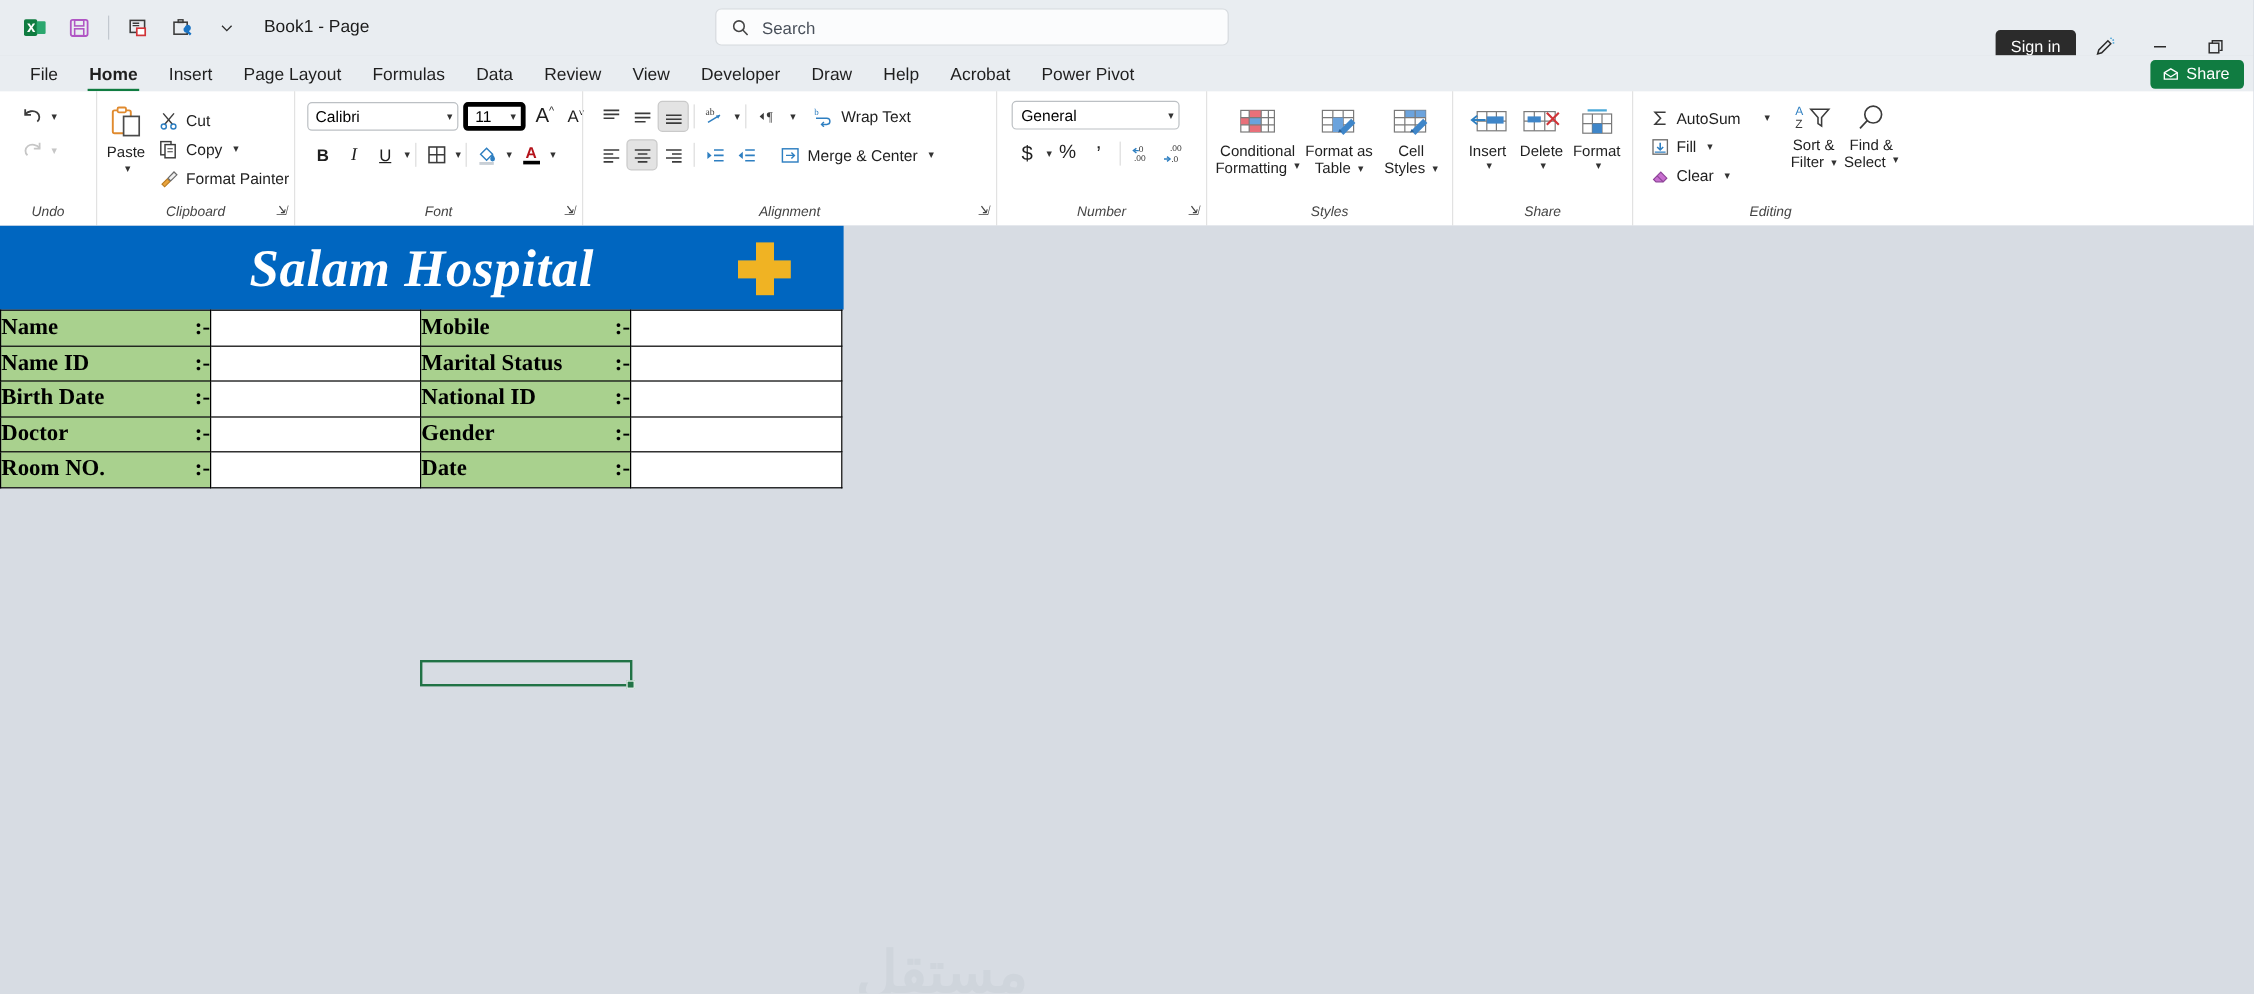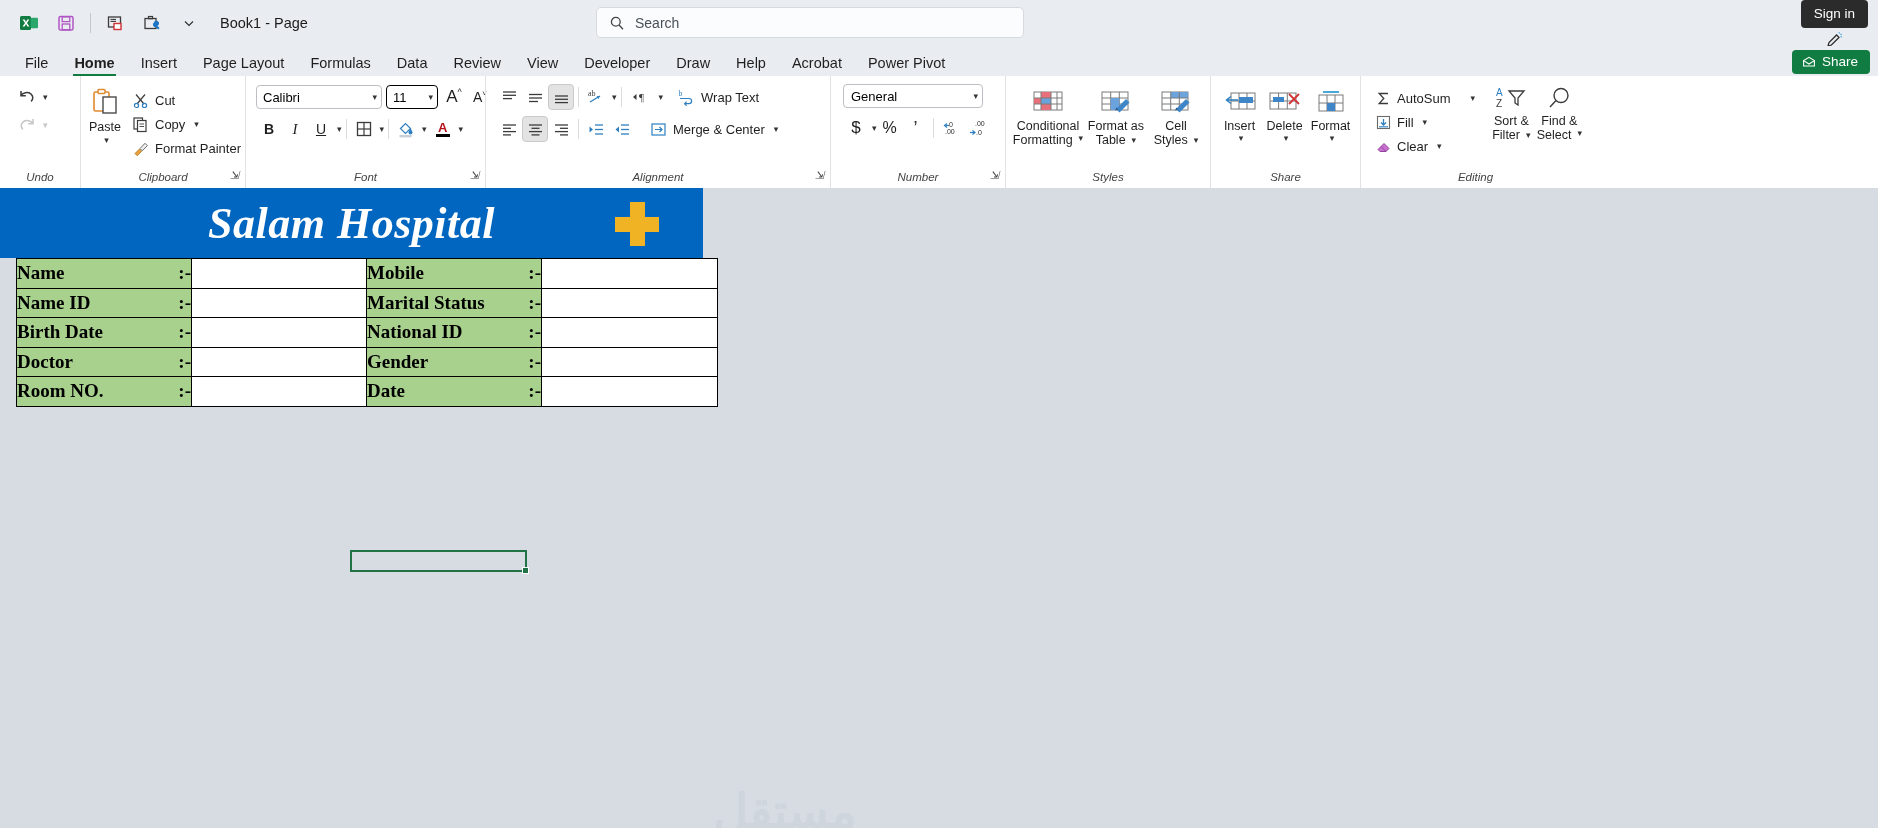--- a/index.html
+++ b/index.html
@@ -28,22 +28,22 @@
   .search-wrap {
     position: absolute; left: 596px; top: 7px; width: 428px; height: 31px;
   }
   .searchbox {
     width: 100%; height: 100%; background: #fbfcfd;
     border: 1px solid #d6dade; border-radius: 5px;
     display: flex; align-items: center; padding-left: 12px; gap: 10px;
   }
   .searchbox .ph { font-size: 14px; color: #49505a; }
   .tb-right {
-    position: absolute; right: 0; top: 0; height: 46px;
-    display: flex; align-items: center; gap: 2px; padding-right: 10px; flex-direction: column;
+    position: absolute; right: 0; top: 16px; height: 46px;
+    display: flex; align-items: center; gap: 2px; padding-right: 10px;
   }
   .signin {
     background: #2b2b2b; color: #fff; font-size: 13.5px;
     padding: 5px 13px; border-radius: 4px; line-height: 1.3;
   }
   .tb-icon {
     width: 44px; height: 32px; display: flex;
     align-items: center; justify-content: center; color: #2b2b2b;
   }
 
@@ -107,21 +107,21 @@
     justify-content: center; border-radius: 4px; color: #1f1f1f;
   }
   .icobtn.on { background: #e3e3e3; border: 1px solid #c9c9c9; }
   .vsep { width: 1px; height: 20px; background: #dcdcdc; margin: 0 4px; }
   .fontname {
     width: 126px; height: 24px; border: 1px solid #bcc0c4; border-radius: 4px;
     font-size: 13px; display: flex; align-items: center;
     padding: 0 4px 0 6px; justify-content: space-between; background: #fff;
   }
   .fontsize {
-    width: 52px; height: 24px; border: 1px solid #000000; border-radius: 4px;
+    width: 52px; height: 24px; border: 4px solid #000000; border-radius: 4px;
     font-size: 13px; display: flex; align-items: center;
     padding: 0 4px 0 6px; justify-content: space-between; background: #fff;
   }
   .numfmt {
     width: 140px; height: 24px; border: 1px solid #bcc0c4; border-radius: 4px;
     font-size: 13px; display: flex; align-items: center;
     padding: 0 4px 0 7px; justify-content: space-between; background: #fff;
   }
   .abtn { font-size: 17px; color: #1f1f1f; }
 
@@ -139,21 +139,21 @@
     font-family: "Liberation Serif", serif;
     font-style: italic; font-weight: bold; font-size: 44px; color: #ffffff;
     letter-spacing: 0.5px; 
   }
   .cross { position: absolute; right: 44px; top: 14px; width: 44px; height: 44px; }
   .cross i { position: absolute; background: #f0b323; display: block; }
   .cross i.h { left: 0; top: 15px; width: 44px; height: 15px; }
   .cross i.v { top: 0; left: 15px; width: 15px; height: 44px; }
 
   table.form {
-    position: absolute; left: 16px; top: 70px; border-collapse: collapse;
+    position: absolute; left: 0; top: 70px; border-collapse: collapse;
     font-family: "Liberation Serif", serif;
   }
   table.form td { border: 1.5px solid #000; height: 29.5px; padding: 0; }
   td.lab {
     background: #a9d18e; font-weight: bold; font-size: 19px; color: #000;
     padding: 0 6px 0 5px; white-space: nowrap;
   }
   td.lab .inner { display: flex; align-items: center; justify-content: space-between; }
   td.lab .colon { margin-left: 12px; }
   td.val { background: #ffffff; }

